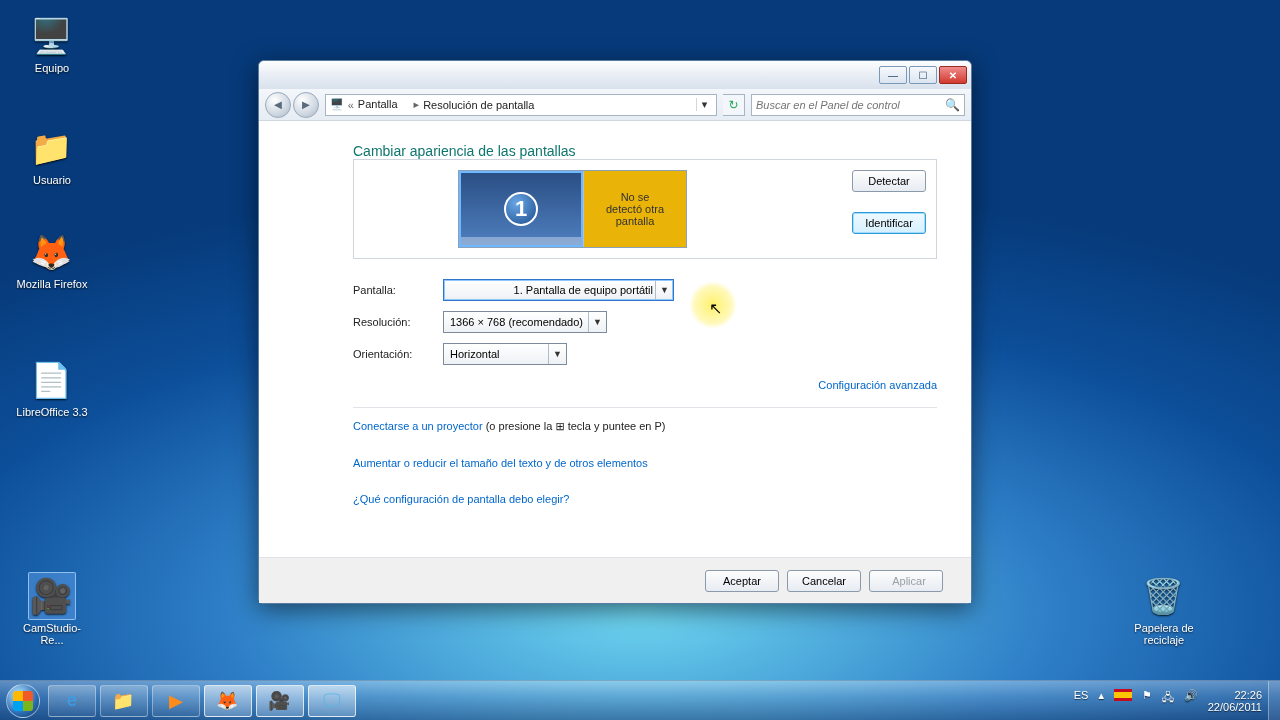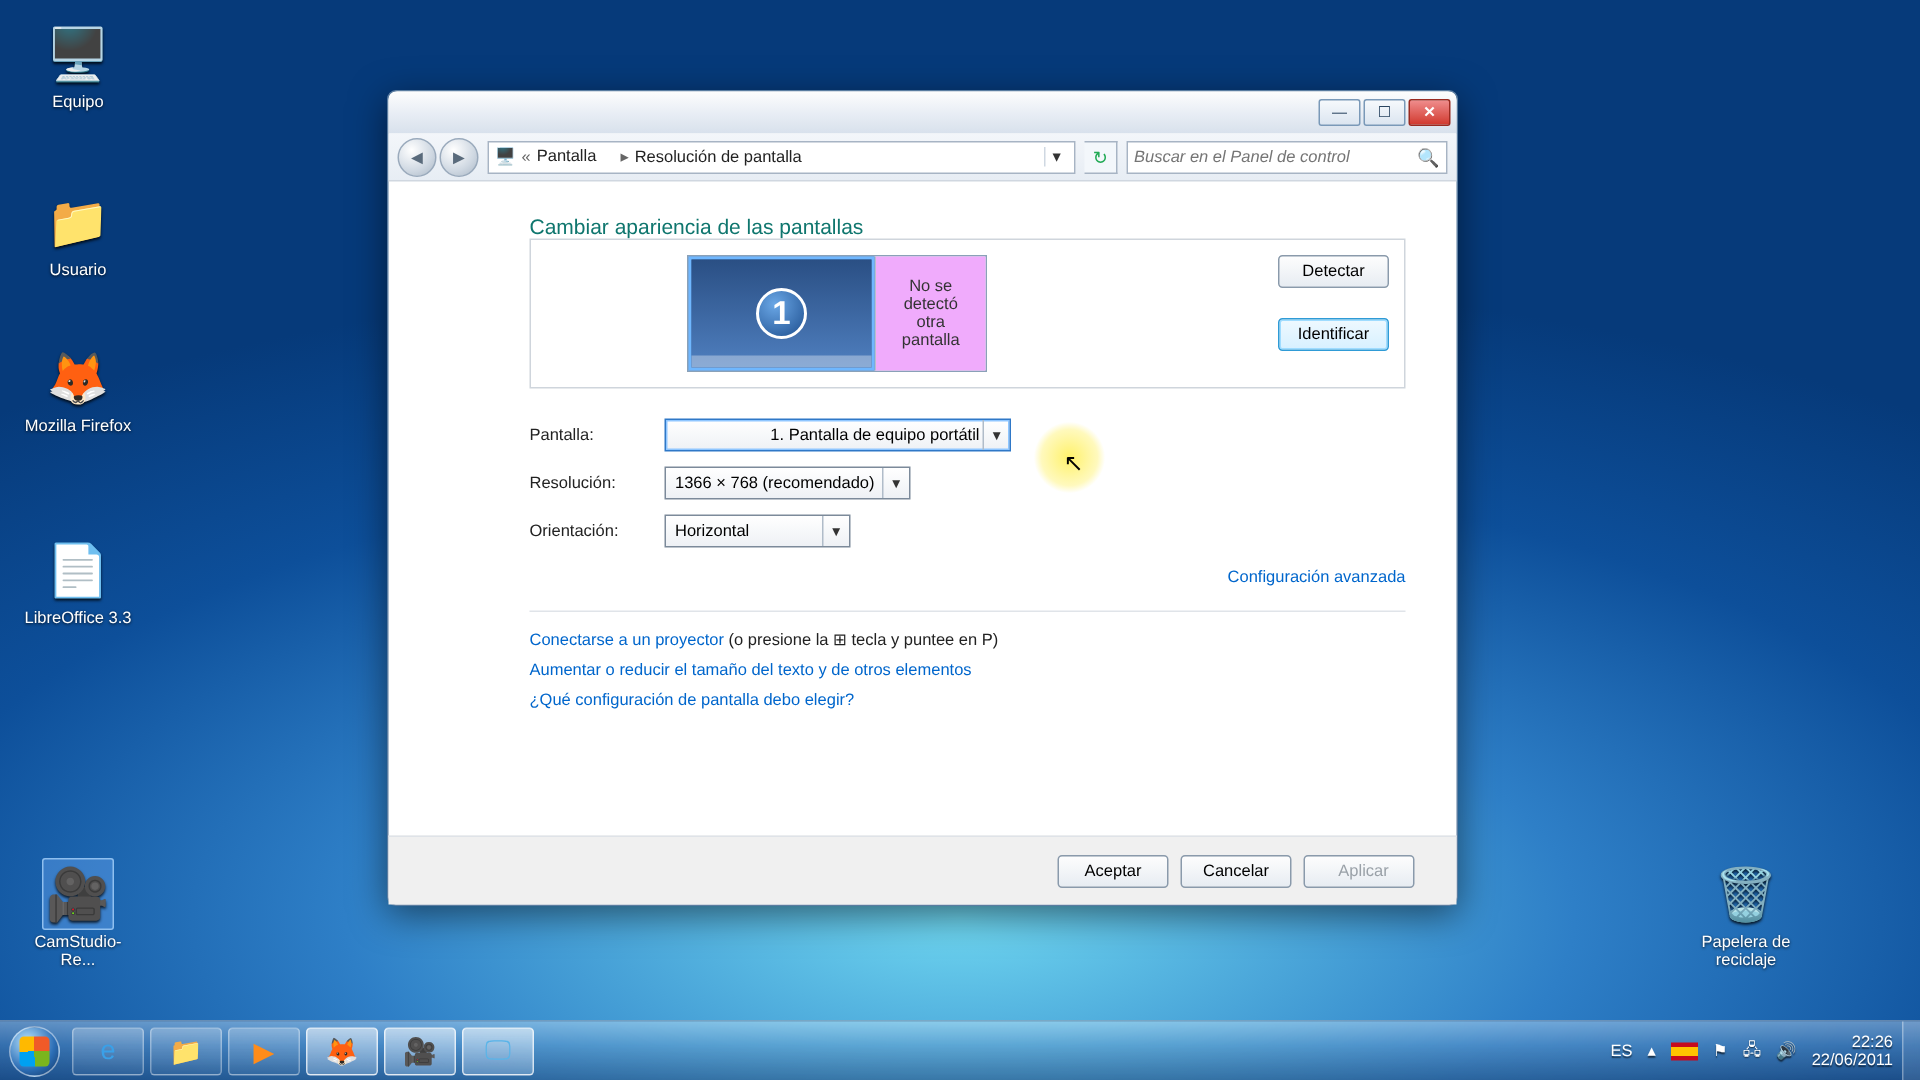--- a/index.html
+++ b/index.html
@@ -33,50 +33,50 @@
 .searchbox input { border: 0; outline: 0; flex: 1; font-size: 11px; font-style: italic; color: #777; background: transparent; }
 .searchbox .mag { color: #3a6ea5; font-size: 12px; }
 .content { position: absolute; left: 0; right: 0; top: 60px; bottom: 0; padding: 22px 34px 0 94px; }
 .page-title { color: #0f766e; font-size: 14px; }
 .preview-box { border: 1px solid #cfd5dc; height: 100px; position: relative; display: flex; align-items: center; }
 .monitors { position: absolute; left: 104px; top: 10px; display: flex; gap: 0; border: 1px solid #8aa1b8; }
 .monitor { width: 124px; height: 76px; background: #3d6aa3; border: 2px solid #6fb7ff; display: flex; align-items: center; justify-content: center; position: relative; }
 .mon-wall { position: absolute; inset: 0; background: linear-gradient(#2a4f84,#4f7fbf); }
 .mon-tb { position: absolute; left: 0; right: 0; bottom: 0; height: 8px; background: rgba(255,255,255,.35); }
 .mon-num { position: relative; width: 34px; height: 34px; border-radius: 50%; background: radial-gradient(circle at 35% 30%, #6aa7e6, #1e4f8f); color: #fff; font-size: 22px; font-weight: bold; border: 2px solid #fff; display: flex; align-items: center; justify-content: center; }
-.mon-off { width: 74px; height: 76px; background: #f0abfc; border-left: 1px solid #b8c0ca; display: flex; align-items: center; justify-content: center; text-align: center; font-size: 11px; color: #333; padding: 0 18px; }
+.mon-off { width: 103px; height: 76px; background: #eab308; border-left: 1px solid #b8c0ca; display: flex; align-items: center; justify-content: center; text-align: center; font-size: 11px; color: #333; padding: 0 18px; }
 .side-btns { position: absolute; right: 10px; top: 10px; display: flex; flex-direction: column; gap: 20px; }
 .btn { min-width: 74px; height: 22px; font-size: 11px; border: 1px solid #8a9aab; border-radius: 3px; background: linear-gradient(#fdfdfd,#e7ecf2); padding: 0 10px; cursor: default; }
 .btn.hl { border-color: #2f9bd6; box-shadow: 0 0 0 1px #9fdcff inset; background: linear-gradient(#eff9ff,#d6f0ff); }
 .form { margin-top: 20px; }
 .frow { display: flex; align-items: center; margin-bottom: 10px; font-size: 11px; }
 .flabel { width: 90px; color: #222; }
 .select { height: 22px; border: 1px solid #7c8a9a; background: linear-gradient(#fff,#eef1f5); font-size: 11px; padding: 0 20px 0 6px; position: relative; display: flex; align-items: center; }
 .select .arrow { position: absolute; right: 0; top: 0; bottom: 0; width: 18px; border-left: 1px solid #b0bcc9; display: flex; align-items: center; justify-content: center; color: #333; font-size: 9px; }
 .sel-pantalla { width: 231px; border-color: #2f78c7; box-shadow: 0 0 0 1px #8fc6ff inset; justify-content: flex-end; }
 .sel-res { width: 164px; }
 .sel-ori { width: 124px; }
 .highlight { position: absolute; width: 48px; height: 48px; border-radius: 50%; background: radial-gradient(circle, rgba(255,240,90,.9) 0%, rgba(255,240,90,.4) 55%, rgba(255,240,90,0) 70%); pointer-events: none; }
 .cursor { position: absolute; font-size: 16px; color: #000; }
 .adv { text-align: right; margin-top: 6px; }
 .link { color: #0066cc; font-size: 11px; text-decoration: none; cursor: default; }
-.linksec { margin-top: 14px; border-top: 1px solid #e0e4e9; padding-top: 12px; font-size: 11px; display: flex; flex-direction: column; gap: 8px; }
+.linksec { margin-top: 14px; border-top: 1px solid #e0e4e9; padding-top: 12px; font-size: 11px; display: flex; flex-direction: column; gap: 24px; }
 .linksec .row { color: #222; }
 .footer { position: absolute; left: 0; right: 0; bottom: 0; height: 46px; border-top: 1px solid #dfe3e8; background: #f0f0f0; display: flex; align-items: center; justify-content: flex-end; gap: 8px; padding-right: 28px; }
 .btn.dis { color: #9aa1a8; padding-left: 16px; }
 
 .taskbar { position: absolute; left: 0; right: 0; bottom: 0; height: 40px; background: linear-gradient(rgba(240,248,255,.35), rgba(120,160,200,.35) 40%, rgba(40,70,110,.45)); backdrop-filter: blur(2px); display: flex; align-items: center; border-top: 1px solid rgba(255,255,255,.3); }
 .start { width: 46px; height: 40px; display: flex; align-items: center; justify-content: center; }
 .orb { width: 34px; height: 34px; border-radius: 50%; background: radial-gradient(circle at 35% 30%, #b6e3ff, #2b6db5 60%, #10335f); border: 1px solid rgba(255,255,255,.5); position: relative; }
 .orb::before { content: ""; position: absolute; inset: 6px; background:
   conic-gradient(#f05a28 0 90deg, #7ab51d 90deg 180deg, #00a1f1 180deg 270deg, #ffb900 270deg 360deg);
   border-radius: 3px; transform: rotate(0deg); filter: blur(.3px); }
 .tbtn { width: 48px; height: 32px; margin: 0 2px; border: 1px solid rgba(255,255,255,.35); border-radius: 3px; background: linear-gradient(rgba(255,255,255,.25), rgba(255,255,255,.05)); display: flex; align-items: center; justify-content: center; font-size: 18px; color: #fff; }
 .tbtn.active { background: linear-gradient(rgba(255,255,255,.55), rgba(180,210,240,.35)); border-color: rgba(255,255,255,.7); }
-.tray { margin-left: auto; display: flex; align-items: center; gap: 10px; padding-right: 6px; color: #fff; font-size: 11px; text-shadow: 0 1px 1px rgba(0,0,0,.6); }
+.tray { margin-left: auto; display: flex; gap: 10px; padding-right: 6px; color: #fff; font-size: 11px; text-shadow: 0 1px 1px rgba(0,0,0,.6); }
 .tray .col { text-align: right; line-height: 12px; }
 .showdesk { width: 12px; height: 40px; border-left: 1px solid rgba(255,255,255,.35); background: rgba(255,255,255,.1); }
 .flag { width: 18px; height: 12px; background: #c60b1e; position: relative; display: inline-block; }
 .flag::before { content:""; position:absolute; left:0; right:0; top:3px; height:6px; background:#ffc400; }
 </style>
 </head>
 <body>
 
 <div class="desktop-icon" style="left:14px; top:12px">
   <div class="ic">🖥️</div>

